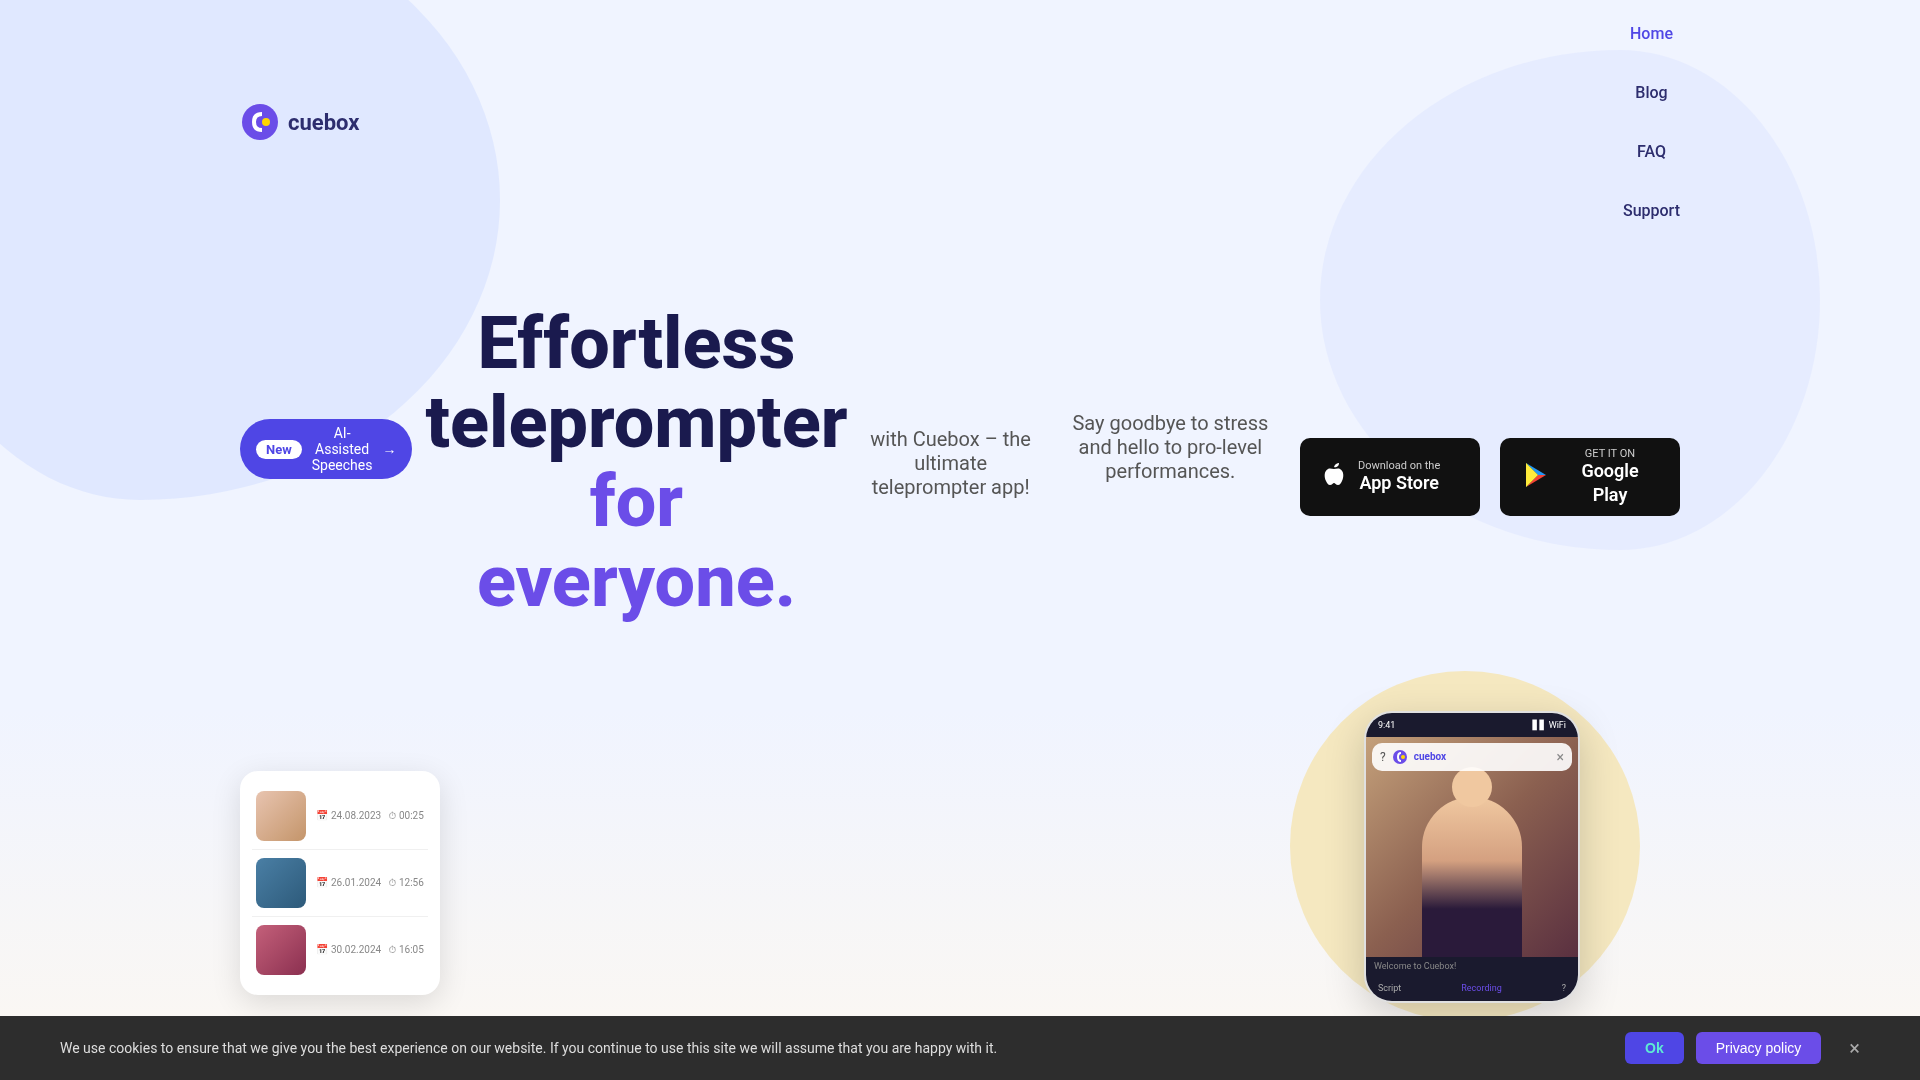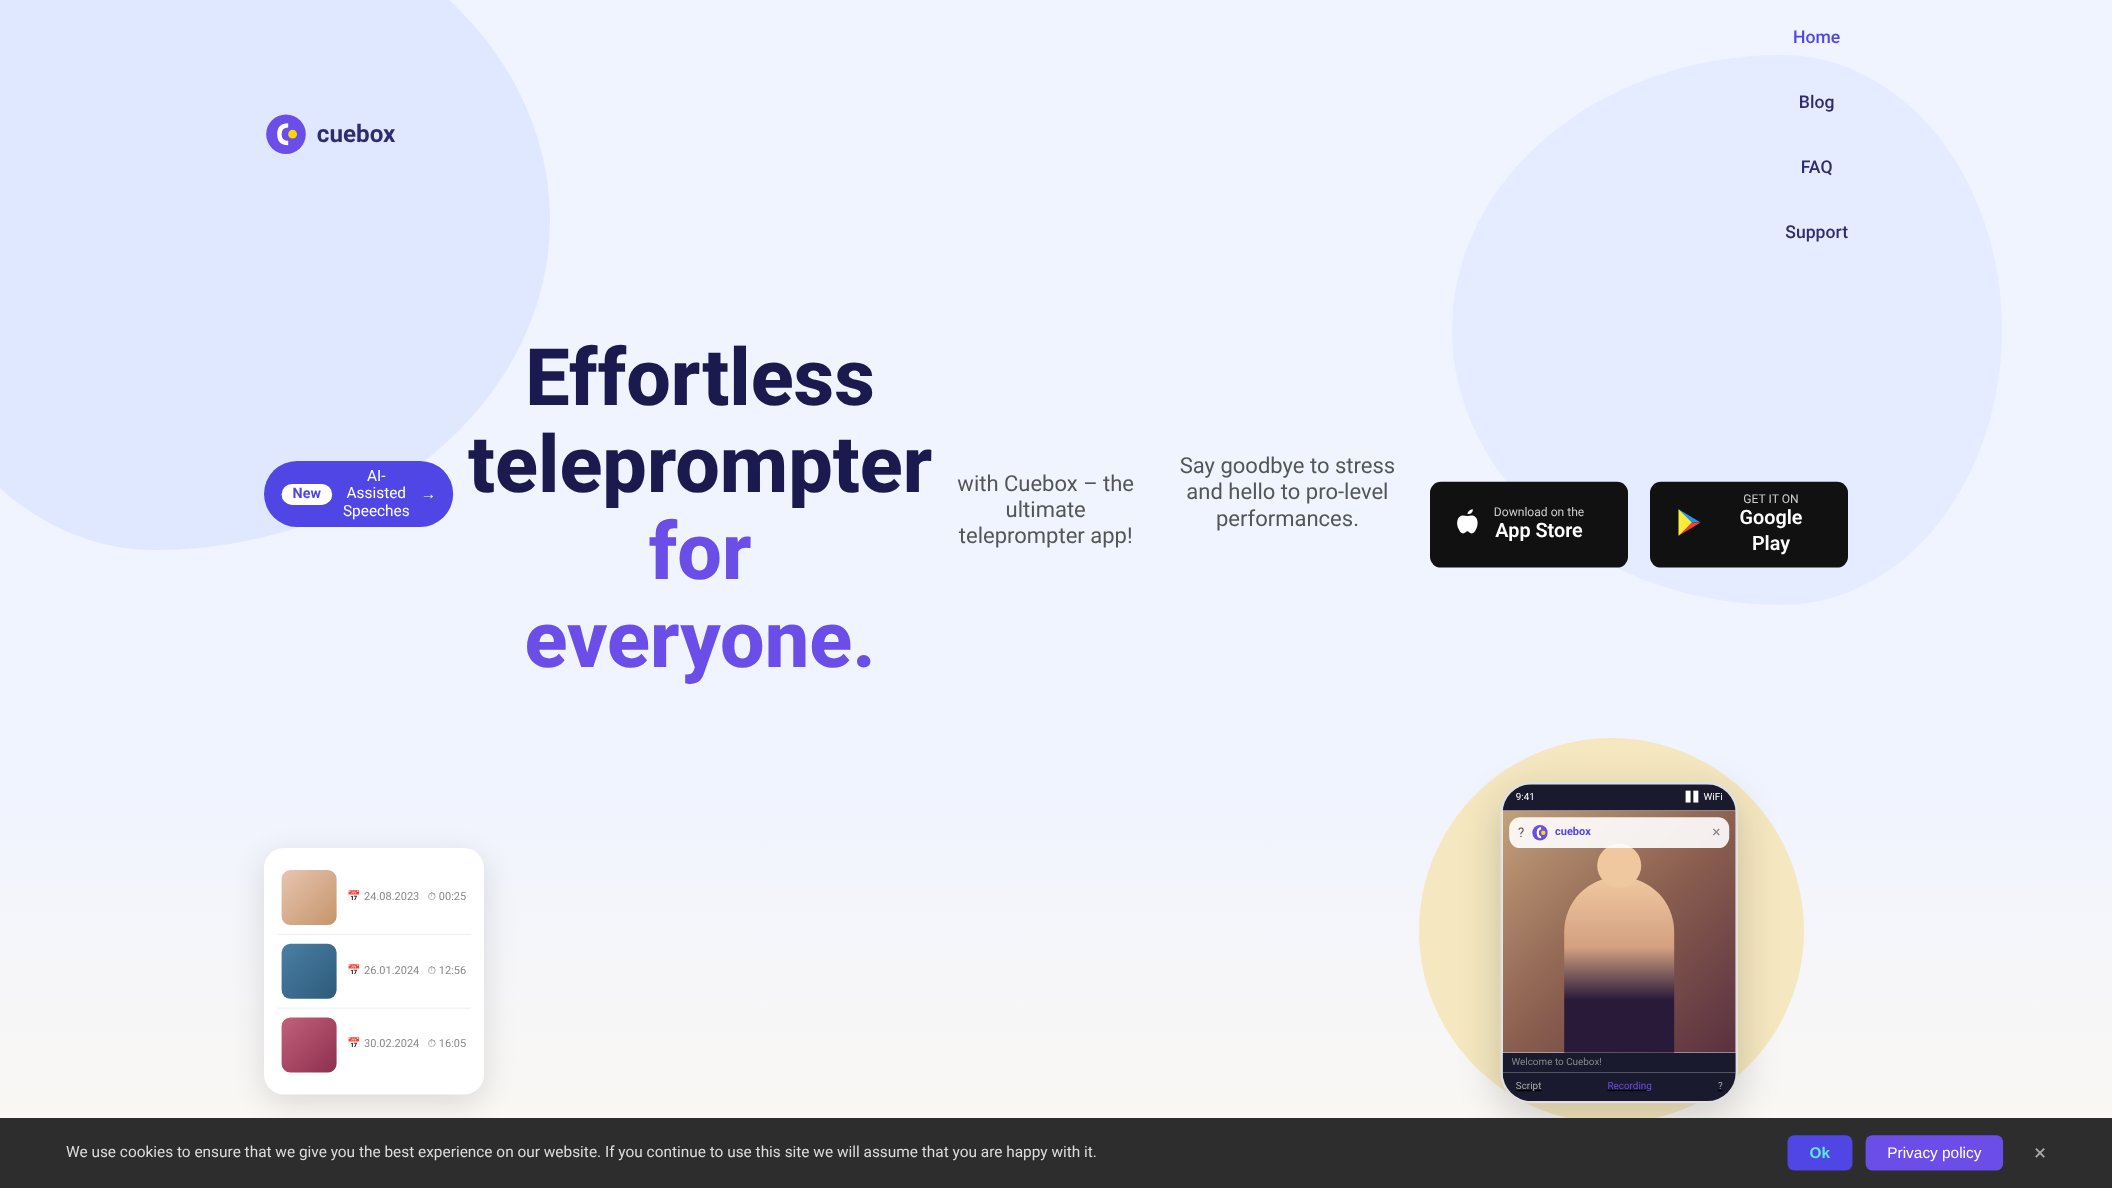--- a/index.html
+++ b/index.html
@@ -297,21 +297,20 @@
       display: flex;
       align-items: center;
       gap: 6px;
     }
     .phone-big-bottom {
       background: #1a1a2e;
       padding: 8px 12px;
       display: flex;
       align-items: center;
       justify-content: space-between;
-      text-decoration: underline;
     }
     .phone-bottom-tab {
       font-size: 9px;
       color: #aaa;
       cursor: pointer;
     }
     .phone-bottom-tab.active { color: #6b4de8; }
 
     
     .phone-bg-circle {

